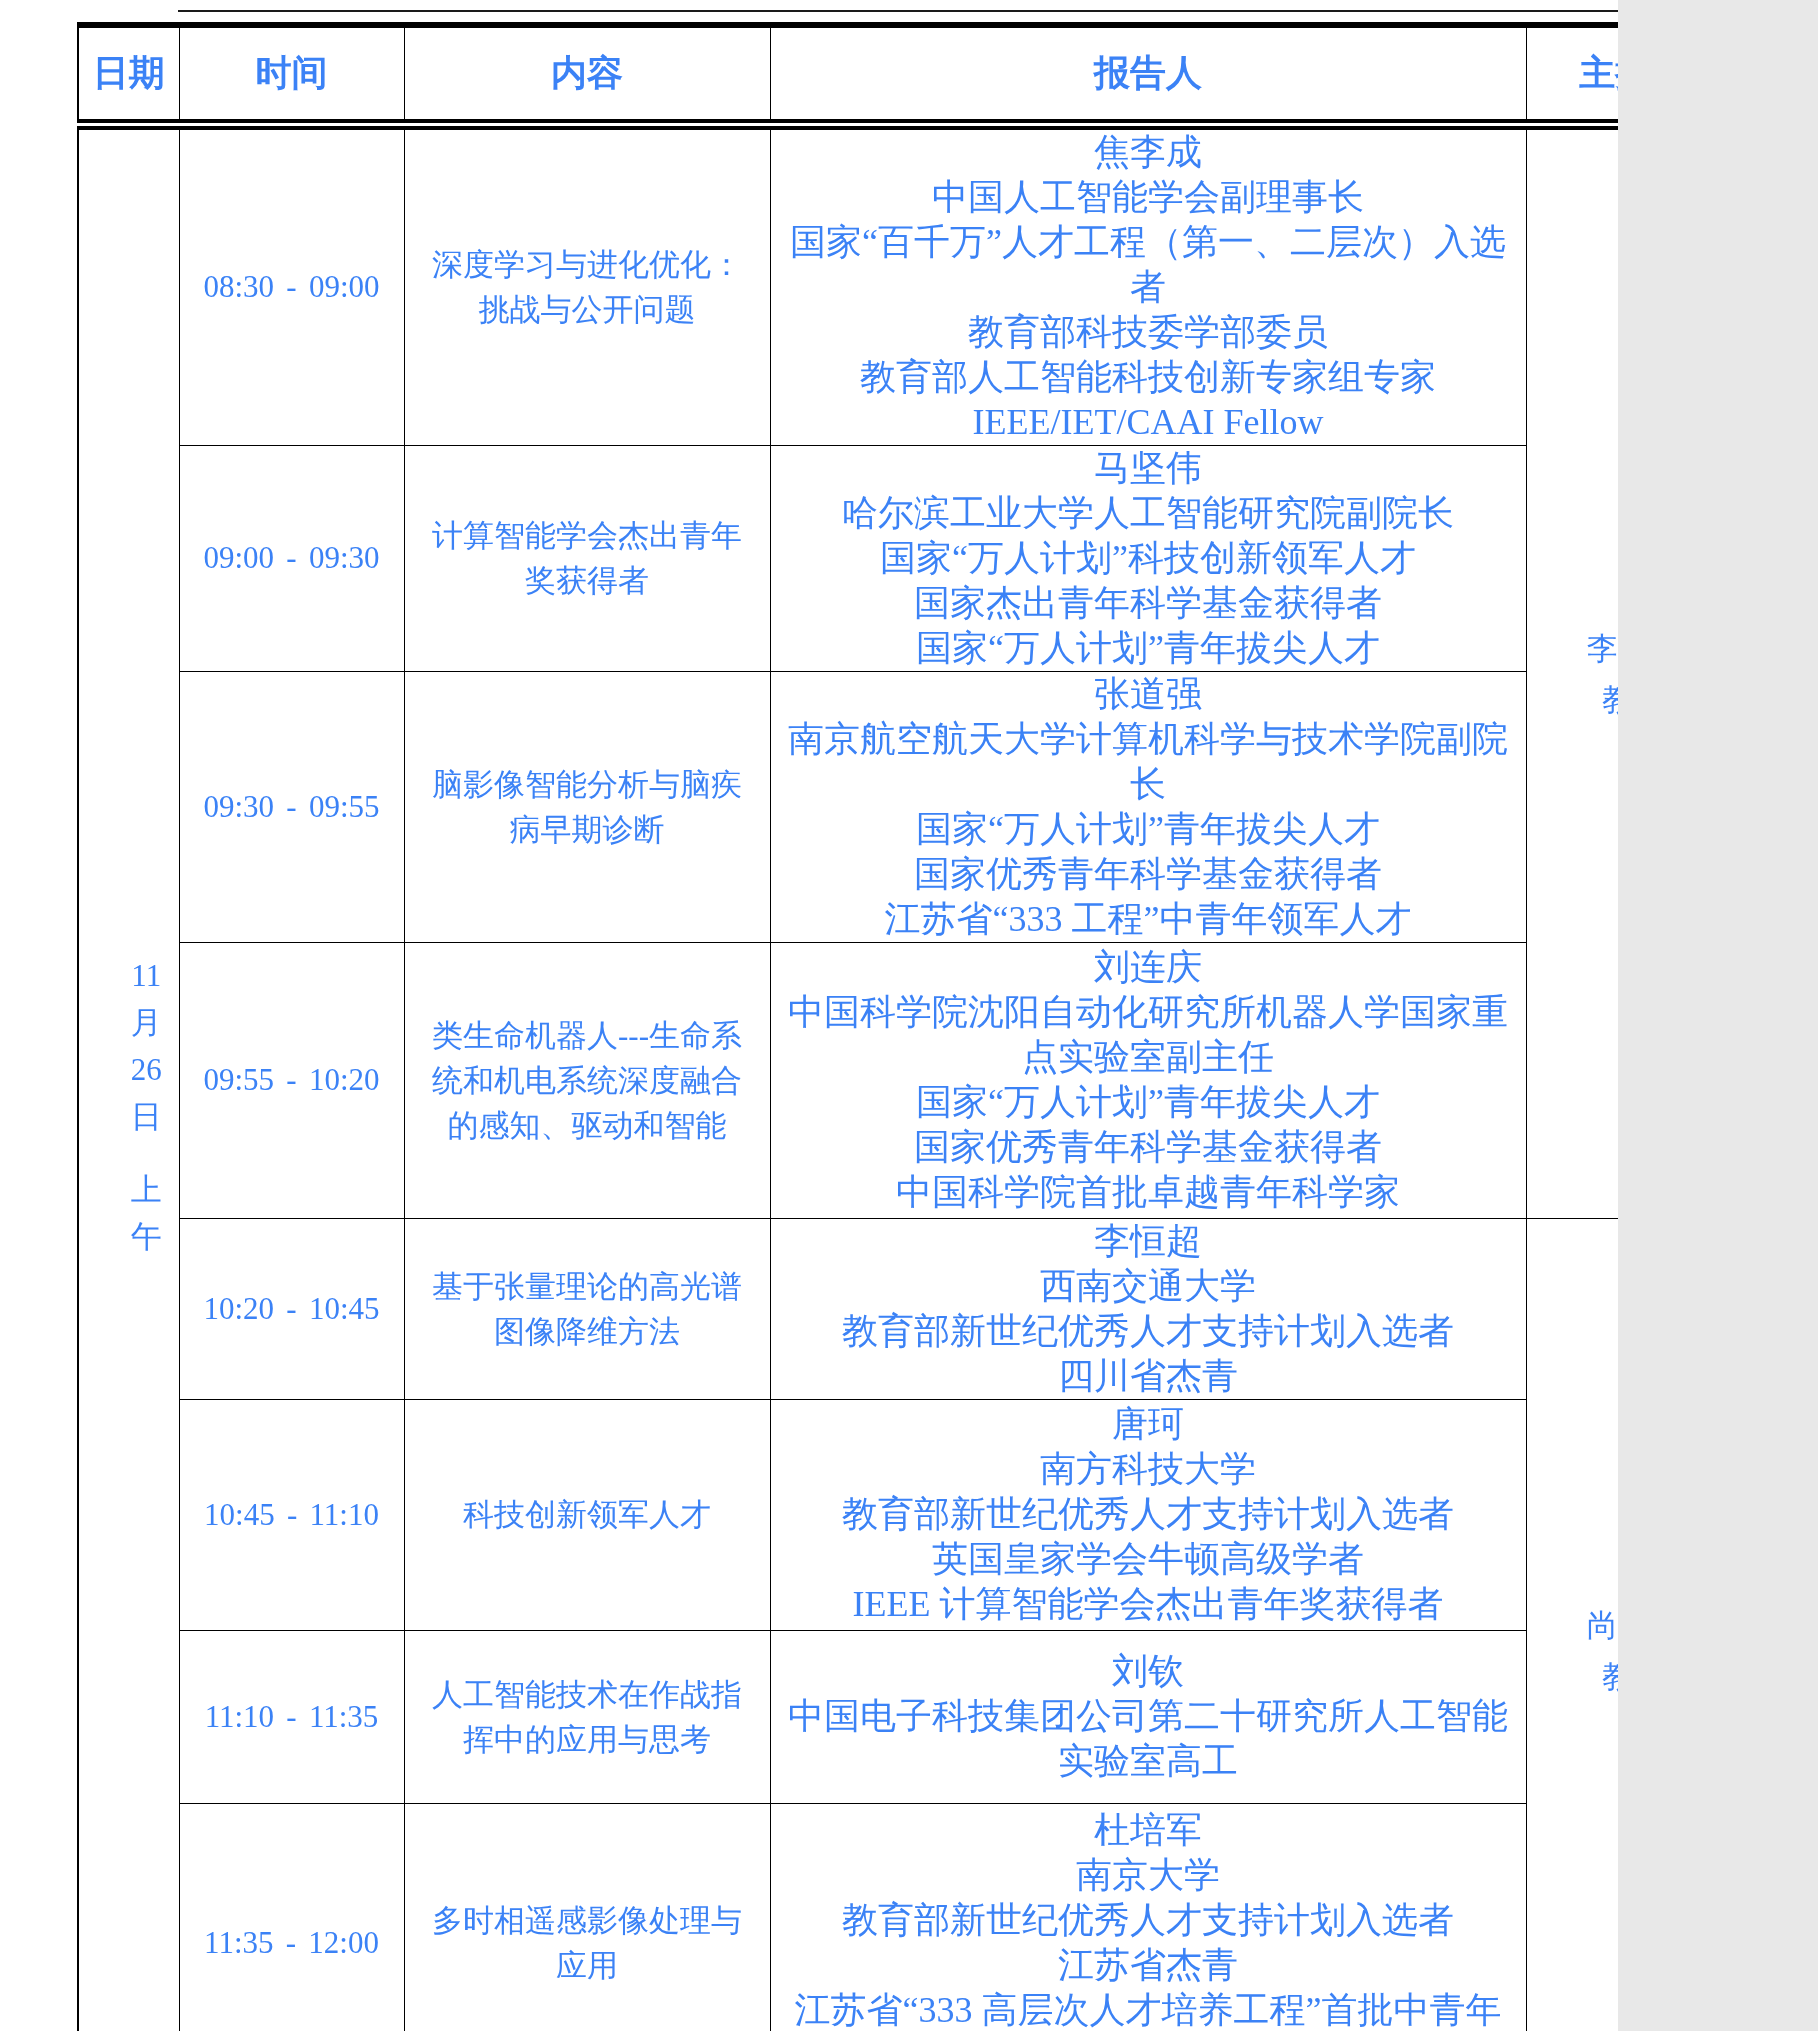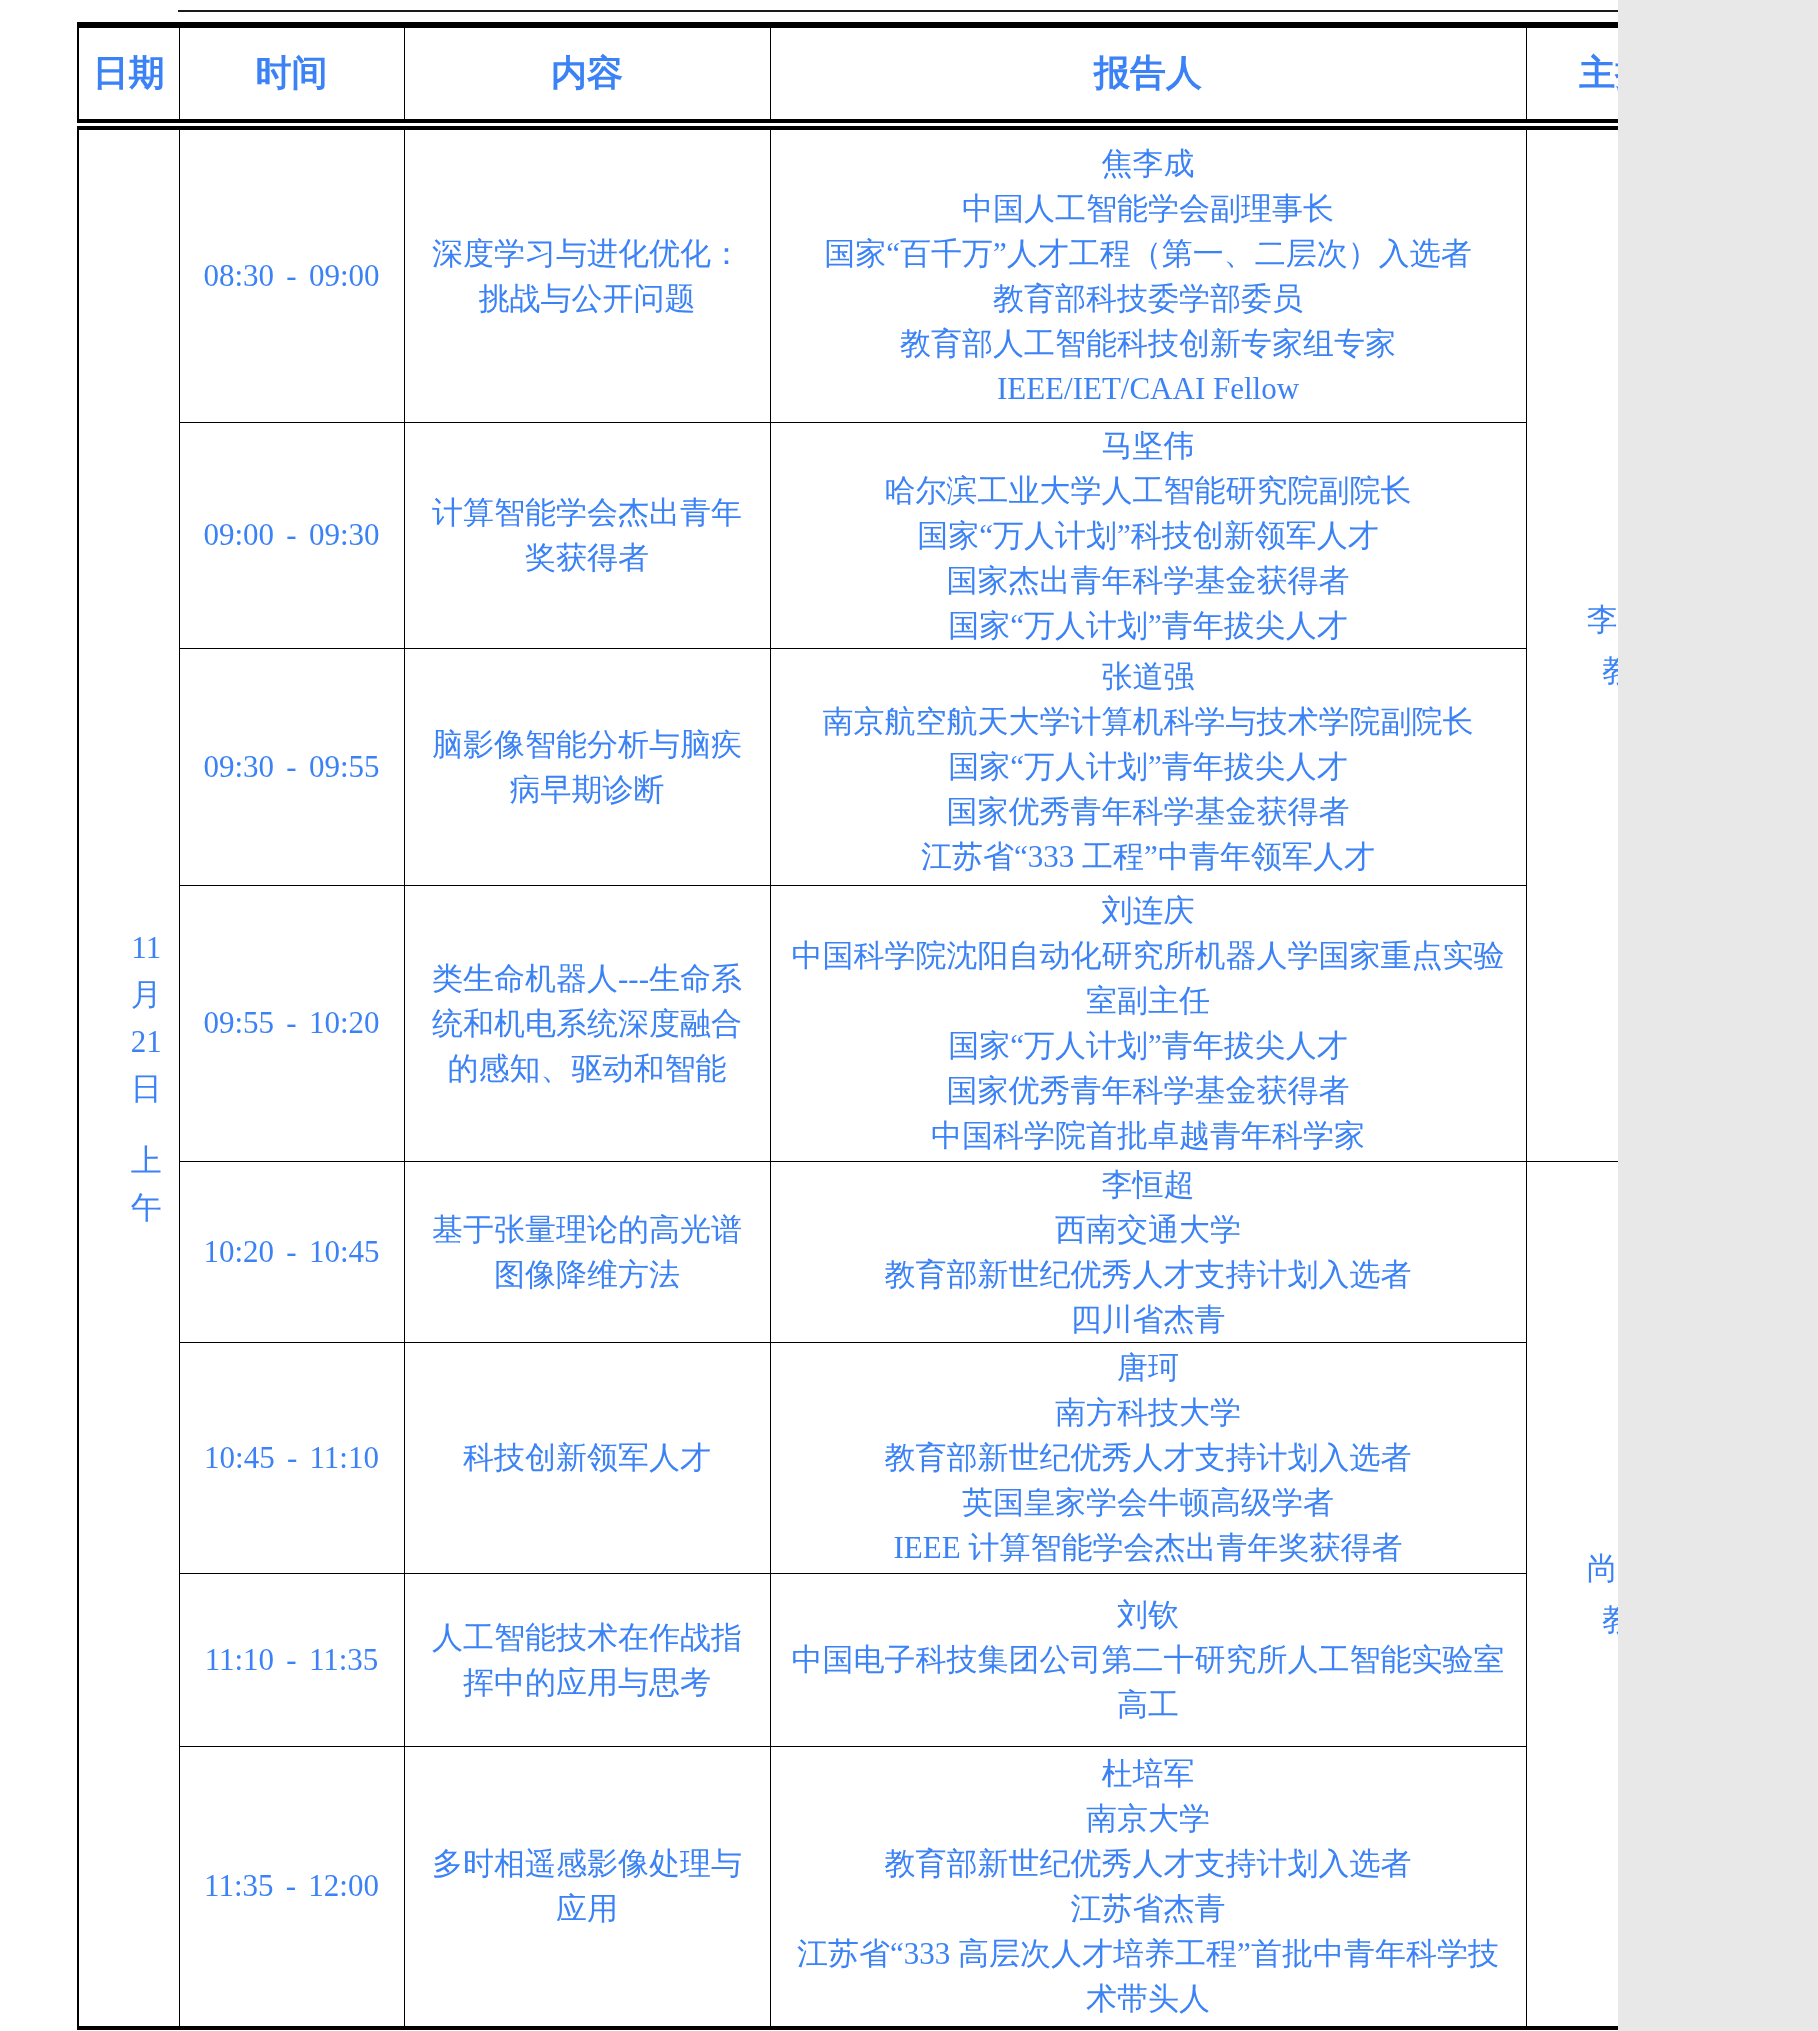--- a/index.html
+++ b/index.html
@@ -50,21 +50,21 @@
     white-space:nowrap;
     word-spacing:4.5px;
   }
   td.content{
     font-size:31px;
     line-height:45px;
     padding:0 25.5px;
     margin-top:37px;
   }
   td.speaker{
-    font-size:31px;
+    font-size:36px;
     line-height:45px;
     padding:0 17px;
   }
   td.host{
     font-size:31px;
     line-height:51px;
   }
   td.date{
     font-size:31px;
     line-height:47px;
@@ -95,21 +95,21 @@
         <th>报告人</th>
         <th>主持人</th>
       </tr>
     </thead>
     <tbody>
       <tr class="r0">
         <td class="date" rowspan="8">
           <div>
               <div class="line">11</div>
               <div class="line">月</div>
-              <div class="line">21</div>
+              <div class="line">26</div>
               <div class="line">日</div>
             </div>
           <div class="gap"></div>
           <div>
               <div class="line">上</div>
               <div class="line">午</div>
             </div>
         </td>
         <td class="time">08:30 - 09:00</td>
         <td class="content">深度学习与进化优化：挑战与公开问题</td>

